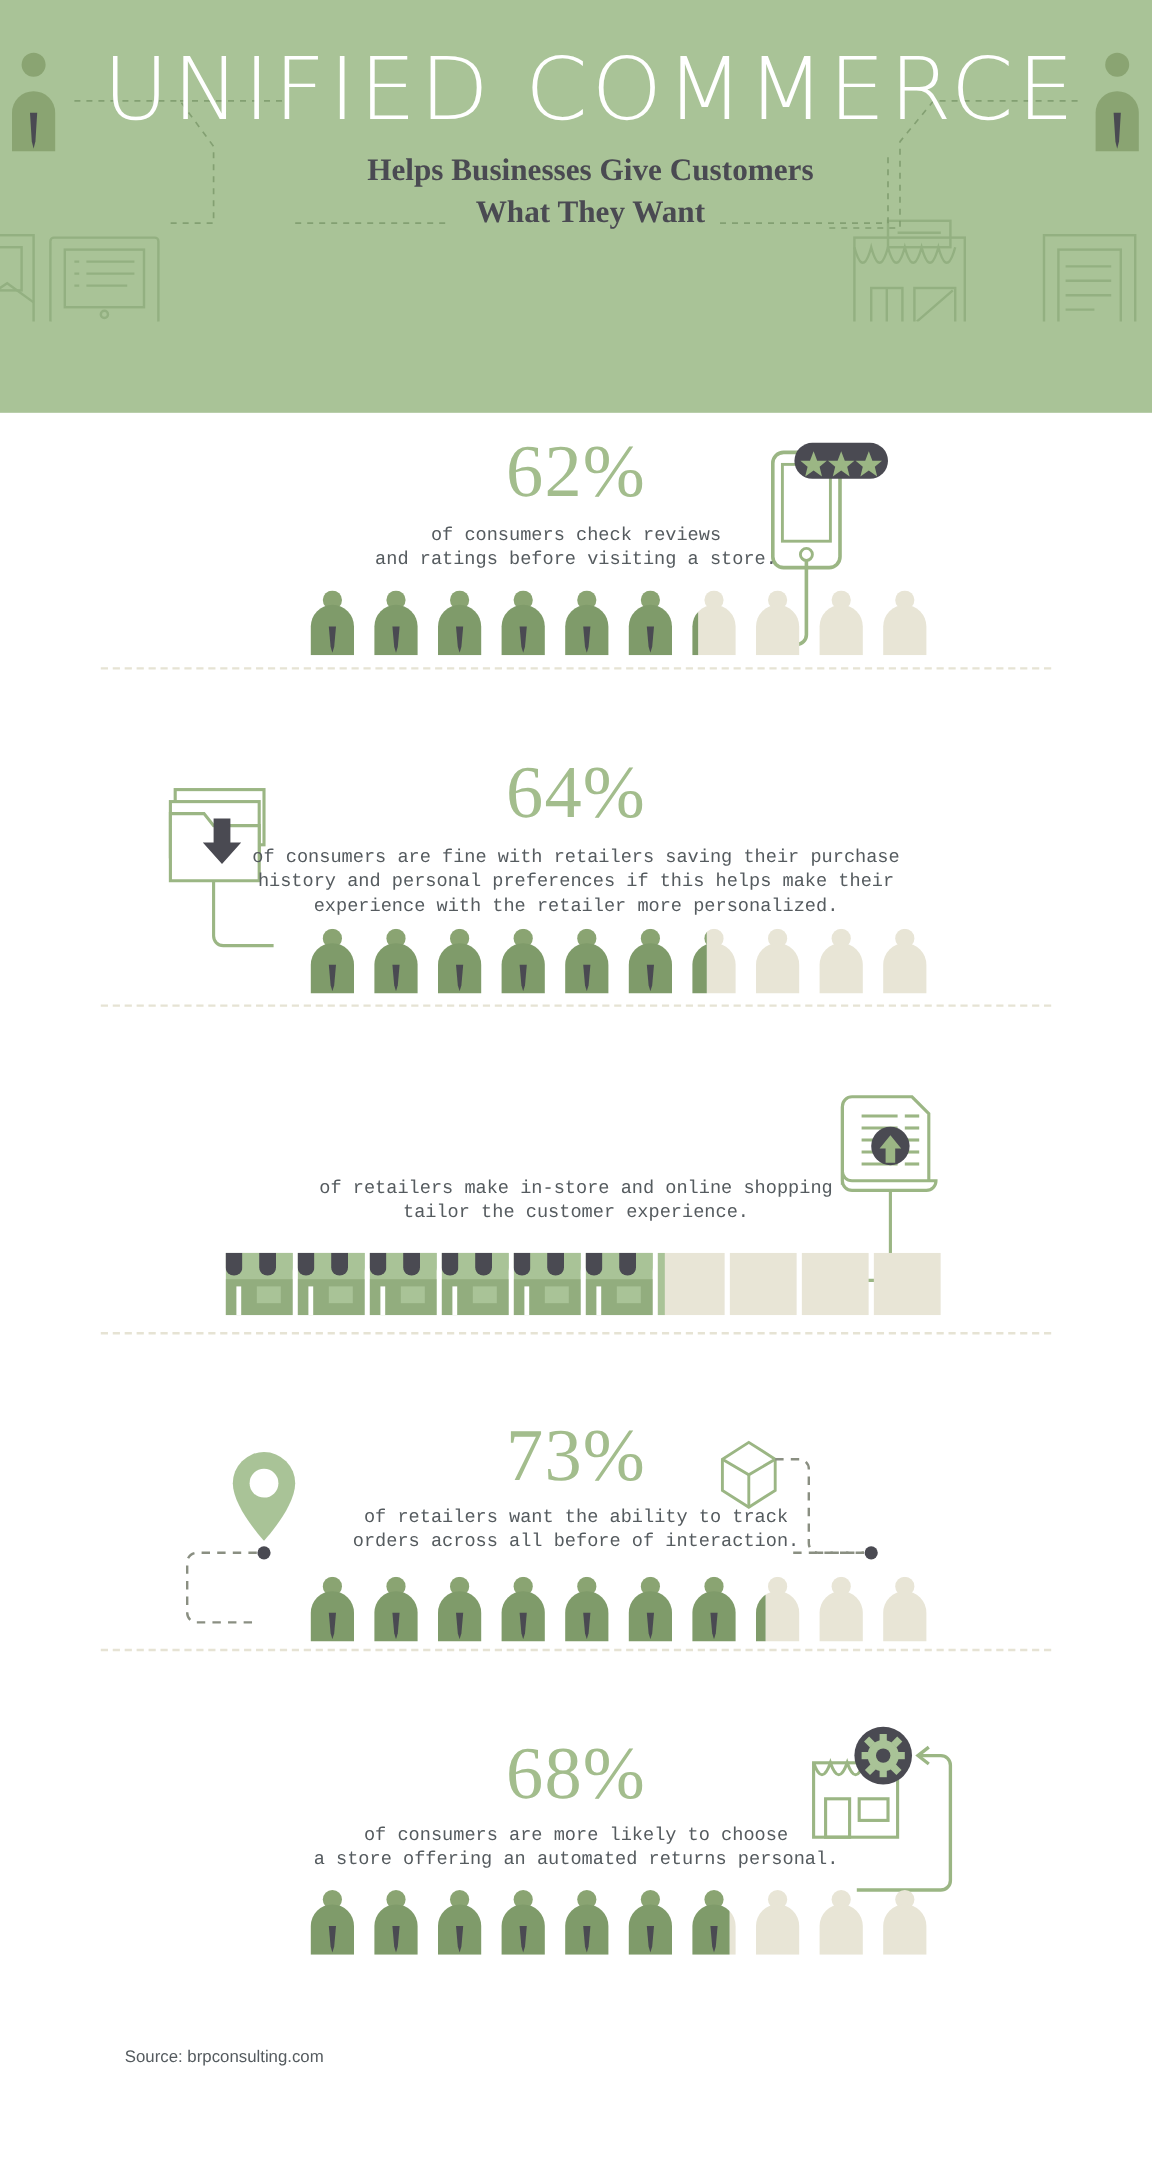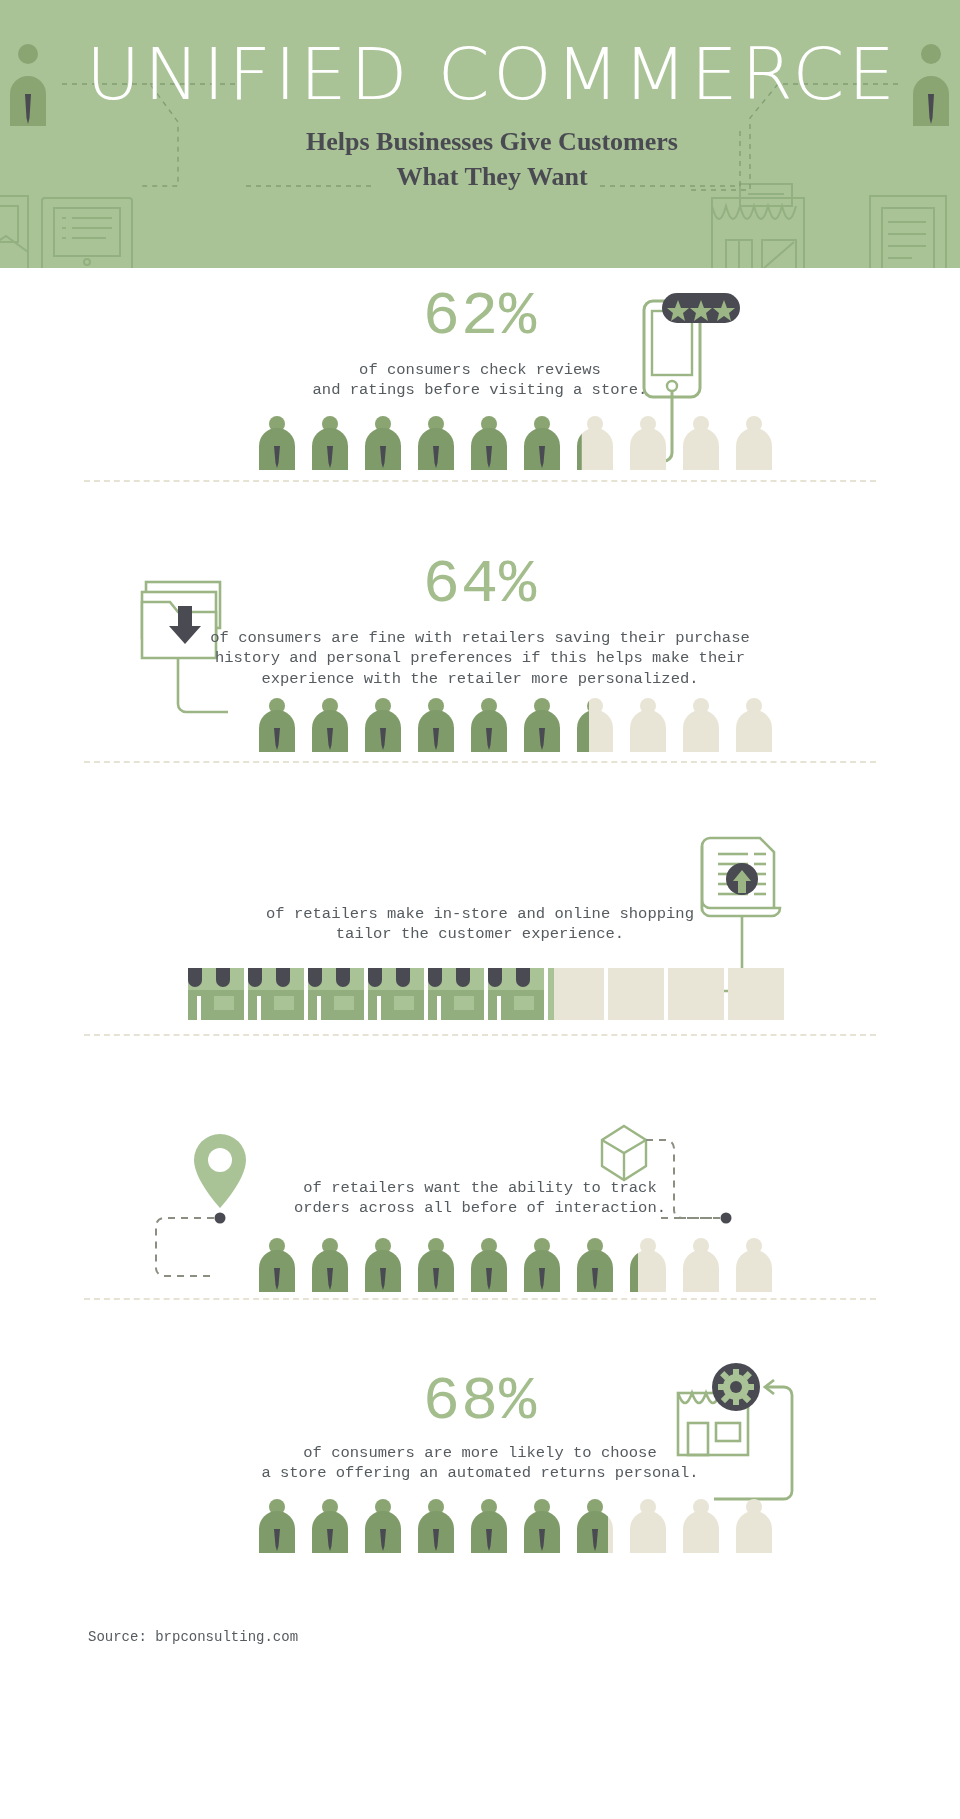--- a/index.html
+++ b/index.html
@@ -9,21 +9,21 @@
     background: #ffffff;
     font-family: "Liberation Sans", sans-serif;
     position: relative;
     overflow: hidden;
   }
 
   
   .header {
     position: relative;
     width: 960px;
-    height: 268px;
+    height: 344px;
     background: #a9c397;
     overflow: hidden;
     padding-left: 24px;
   }
   .hdr-pattern { position: absolute; inset: 0; opacity: 1; }
   .hdr-text-wrap {
     position: relative;
     z-index: 5;
     text-align: center;
     padding-top: 38px;
@@ -52,21 +52,21 @@
     position: relative;
     width: 960px;
   }
   .sec-inner { position: relative; width: 960px; height: 100%; }
 
   .pct {
     position: absolute;
     color: #a3bd8d;
     font-size: 62px;
     font-weight: 300;
-    font-family: Liberation Mono, monospace;
+    font-family: Liberation Serif, serif;
     letter-spacing: 1px;
     line-height: 1;
     text-align: center;
     width: 100%;
     left: 0;
   }
   .desc {
     position: absolute;
     width: 100%;
     left: 0;
@@ -90,24 +90,24 @@
   .divider {
     position: absolute;
     left: 84px;
     width: 792px;
     height: 0;
     border-top: 2px dashed #e6e3d4;
   }
 
   .source {
     position: absolute;
-    left: 88px;
+    left: 104px;
     color: #555b5f;
     font-size: 14px;
-    font-family: Liberation Mono, monospace;
+    font-family: Liberation Sans, sans-serif;
   }
 
   .svgabs { position: absolute; overflow: visible; }
 </style>
 </head>
 <body>
 
 <div class="header">
 
   <svg class="hdr-pattern" width="960" height="268" viewBox="0 0 960 268">
@@ -511,20 +511,21 @@
       <g fill="none" stroke="#9bb684" stroke-width="2.4">
         <path d="M26 4 l22 14 v26 l-22 14 l-22 -14 v-26 z"></path>
         <path d="M4 18 l22 13 l22 -13"></path>
         <path d="M26 31 v27"></path>
       </g>
       <circle cx="128" cy="96" r="5.5" fill="#4a4a52"></circle>
       <path d="M48 18 h20 a8 8 0 0 1 8 8 v62 a8 8 0 0 0 8 8 h38" fill="none" stroke="#8a8f82" stroke-width="2" stroke-dasharray="7 6"></path>
       <path d="M122 96 h-60" fill="none" stroke="#8a8f82" stroke-width="2" stroke-dasharray="7 6"></path>
     </svg>
 
+    <div class="pct" style="top:20px">73%</div>
     <div class="desc" style="top:92px">
       <div>of retailers want the ability to track</div>
       <div>orders across all before of interaction.</div>
     </div>
 
     <div class="iconrow" style="left:255px; top:152px">
       <svg class="person" viewBox="0 0 44 54">
         <circle cx="22" cy="8" r="8" fill="#8aa472"></circle>
           <path d="M4 30a18 18 0 0 1 36 0v24H4z" fill="#7f9b6a"></path>
           <path d="M19 30h6l-1.5 17-1.5 5-1.5-5z" fill="#4a4a52"></path>

